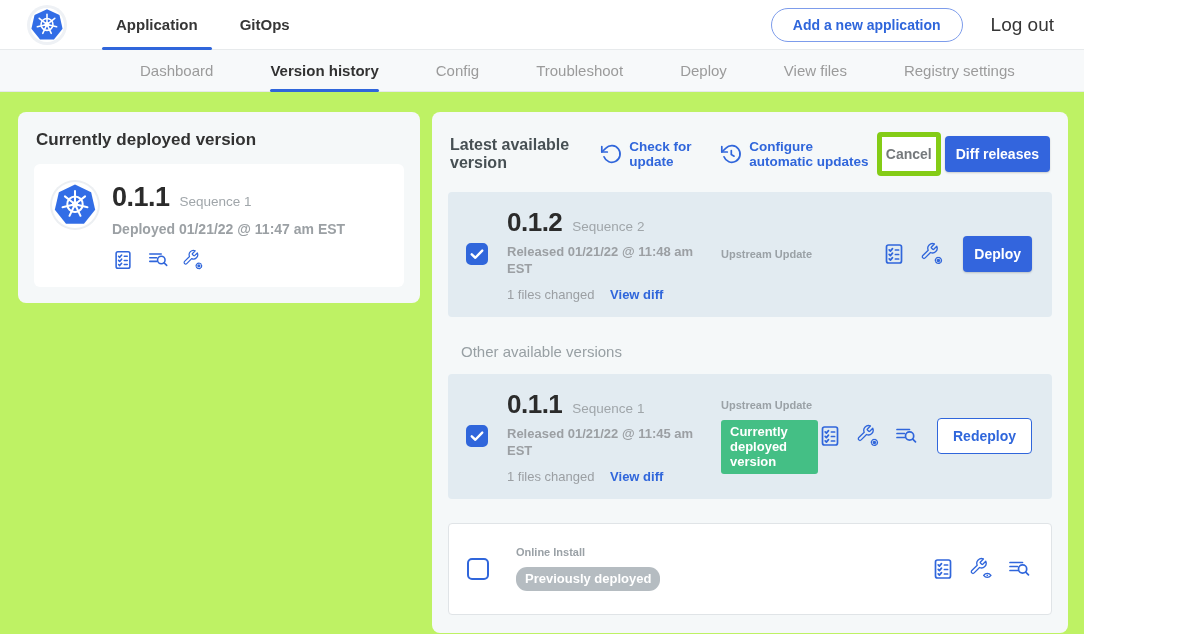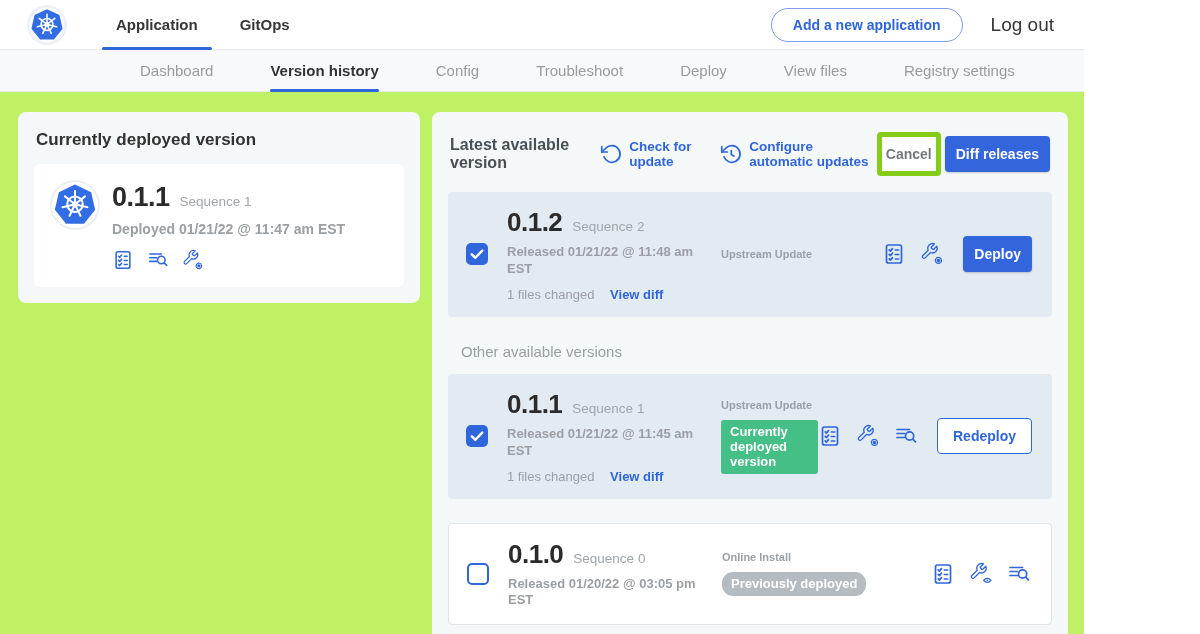--- a/index.html
+++ b/index.html
@@ -294,27 +294,20 @@
       </div>
 
       <div class="row-gap"></div>
 
       <div class="vcard plain">
         <span class="checkbox">
             <svg viewBox="0 0 24 24" fill="none" stroke="#fff" stroke-width="3.2" stroke-linecap="round" stroke-linejoin="round">
               <polyline points="5 12.5 9.8 17 19 7.5"></polyline>
             </svg>
           </span>
-        <div class="vinfo">
-          <div class="ver-row">
-            <span class="ver">0.1.0</span>
-            <span class="seq">Sequence 0</span>
-          </div>
-          <div class="released">Released 01/20/22 @ 03:05 pm EST</div>
-        </div>
         <div class="vmid">
           <div class="source">Online Install</div>
           <span class="badge gray">Previously deployed</span>
         </div>
         <div class="vactions">
           <span class="aicon">
               <svg viewBox="0 0 24 24" fill="none" stroke="currentColor" stroke-width="1.7" stroke-linecap="round" stroke-linejoin="round">
                 <rect x="4.5" y="3" width="15" height="18" rx="2"></rect>
                 <path d="M7.2 7.9l1.2 1.2 2.1-2.5"></path>
                 <path d="M13.4 8h3.2"></path>

